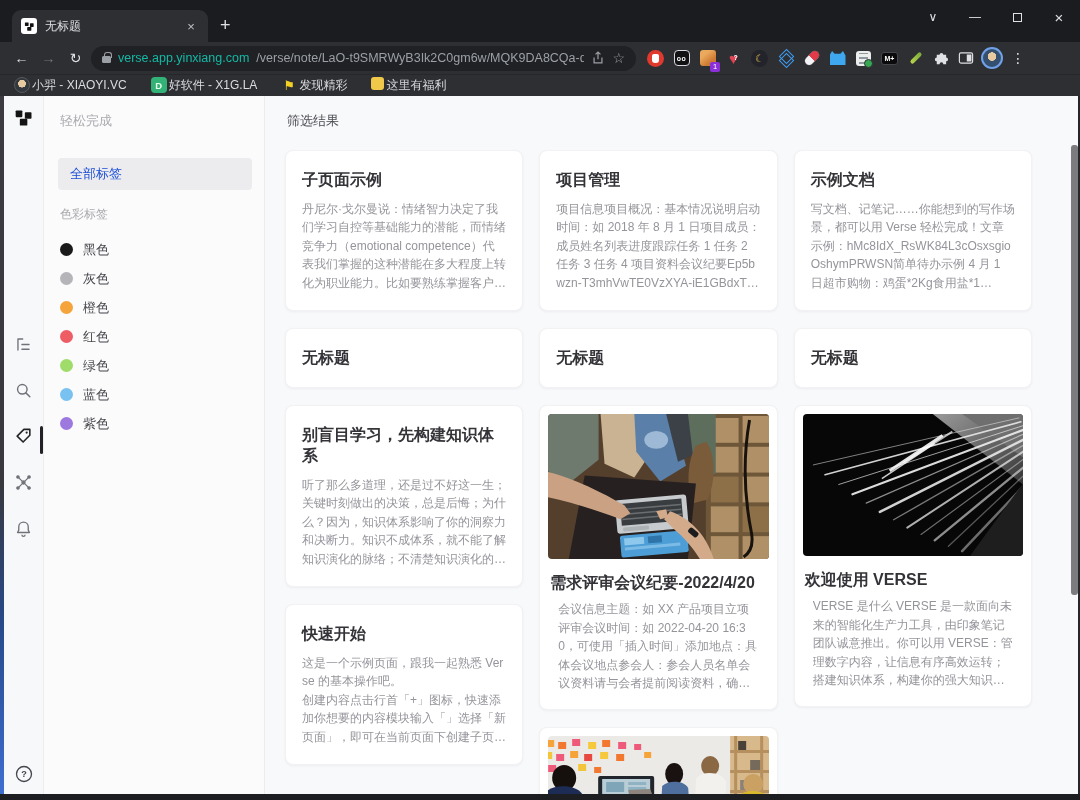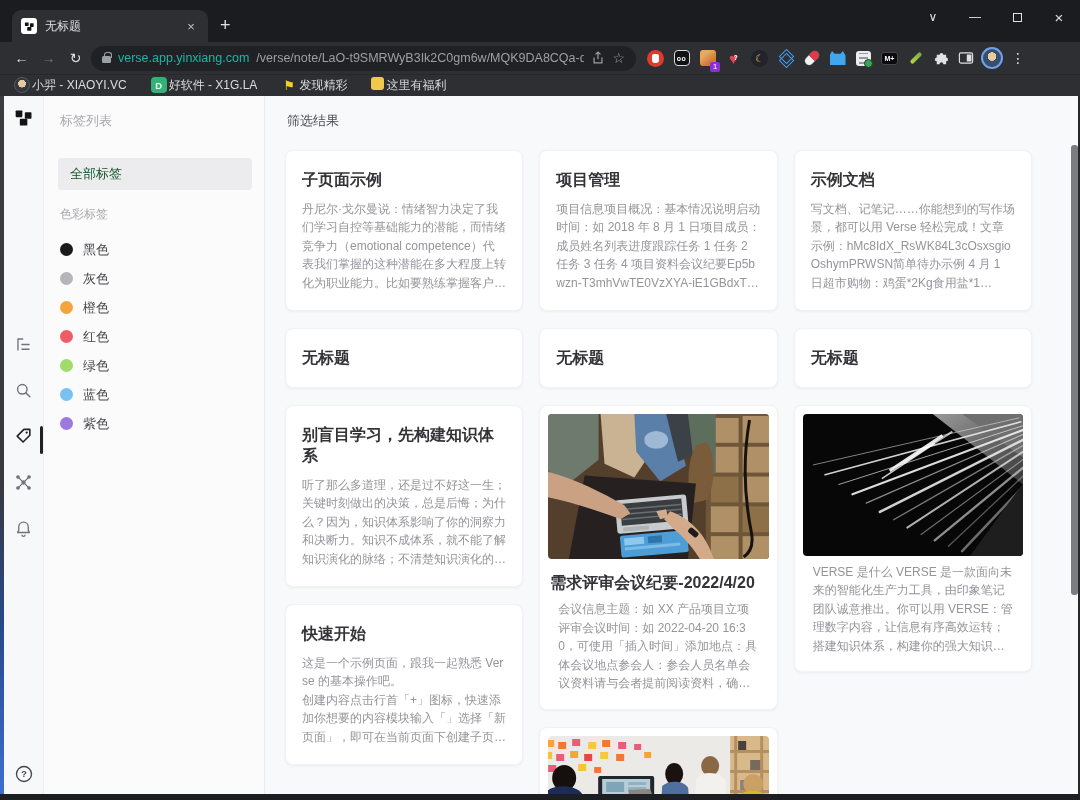--- a/index.html
+++ b/index.html
@@ -73,21 +73,21 @@
 
   .rail { width:40px; flex:0 0 auto; background:#f7f8f9; border-right:1px solid #eeeef1; display:flex; flex-direction:column; align-items:center; position:relative; }
   .rail .logo { margin-top:12px; }
   .rail-nav { margin-top:206px; display:flex; flex-direction:column; gap:26px; align-items:center; }
   .rail-ic { width:20px; height:20px; display:flex; align-items:center; justify-content:center; }
   .tag-active-bar { position:absolute; right:0; top:330px; width:3px; height:28px; background:#222226; border-radius:2px; }
   .rail-help { margin-top:auto; margin-bottom:16px; }
 
   .tagpanel { width:221px; flex:0 0 auto; background:#fbfbfc; border-right:1px solid #ececef; padding:14px 12px 0 14px; }
   .tp-title { color:#a9a9ae; font-size:13px; margin:2px 0 28px 2px; }
-  .tp-all { background:#ececee; border-radius:4px; padding:7px 12px; font-size:13px; color:#14532d; margin-bottom:16px; }
+  .tp-all { background:#ececee; border-radius:4px; padding:7px 12px; font-size:13px; color:#1d4ed8; margin-bottom:16px; }
   .tp-sect { color:#a9a9ae; font-size:12px; margin:0 0 12px 2px; }
   .tag-row { display:flex; align-items:center; gap:10px; padding:5.5px 2px; font-size:13px; color:#47474c;font-family:Liberation Serif, serif; }
   .tag-dot { width:13px; height:13px; border-radius:50%; flex:0 0 auto; }
 
   .main { flex:1; min-width:0; padding:14px 48px 0 20px; overflow:hidden; }
   .filter-header { font-size:13px; color:#4b4b52; margin:2px 0 20px 2px; }
   .grid { display:grid; grid-template-columns:repeat(3,1fr); gap:16px; align-items:start; }
   .col { display:flex; flex-direction:column; gap:17px; }
   .card { background:#fff; border-radius:8px; padding:18px 16px; border:1px solid #f2f2f4; box-shadow:0 1px 3px rgba(20,20,40,.05); }
   .card-title { font-size:16px; font-weight:600; color:#333338; line-height:1.35; }
@@ -263,21 +263,21 @@
       <span class="tag-active-bar"></span>
       <span class="rail-ic rail-help">
         <svg width="20" height="20" viewBox="0 0 24 24" fill="none" stroke="#46464c" stroke-width="1.6">
             <circle cx="12" cy="12" r="9"></circle>
             <text x="12" y="16" text-anchor="middle" font-size="11" stroke="none" fill="#46464c" font-weight="bold">?</text>
           </svg>
       </span>
     </div>
 
     <div class="tagpanel">
-      <div class="tp-title">标签列表</div>
+      <div class="tp-title">轻松完成</div>
       <div class="tp-all">全部标签</div>
       <div class="tp-sect">色彩标签</div>
       <div id="taglist">
           <div class="tag-row">
             <span class="tag-dot" style="background: rgb(26, 26, 26);"></span>
             <span class="tag-label">黑色</span>
           </div>
           <div class="tag-row">
             <span class="tag-dot" style="background: rgb(180, 180, 185);"></span>
             <span class="tag-label">灰色</span>
@@ -480,20 +480,21 @@
       <path d="M239 67 L170 140" stroke-width="2.6" opacity=".45"></path>
     </g>
     <g stroke="#fff">
                     <path d="M150 22 L96 58" stroke-width="3" opacity=".9"></path>
                     <path d="M160 18 L110 50" stroke-width="2" opacity=".7"></path>
                     <path d="M142 30 L88 66" stroke-width="1.5" opacity=".8"></path>
                   </g>
     <polygon points="240,60 240,145 178,145" fill="#1e1e1e"></polygon>
   </svg>
 </div>
+              <div class="card-title">欢迎使用 VERSE</div>
               <div class="card-body">VERSE 是什么 VERSE 是一款面向未来的智能化生产力工具，由印象笔记团队诚意推出。你可以用 VERSE：管理数字内容，让信息有序高效运转；搭建知识体系，构建你的强大知识库；多人在线协作，优化提升团队生产力。…</div>
             </div>
           </div>
         </div>
     </div>
 
     <div class="scroll-thumb"></div>
     <div class="frame-right"></div>
     <div class="frame-bottom"></div>
   </div>

